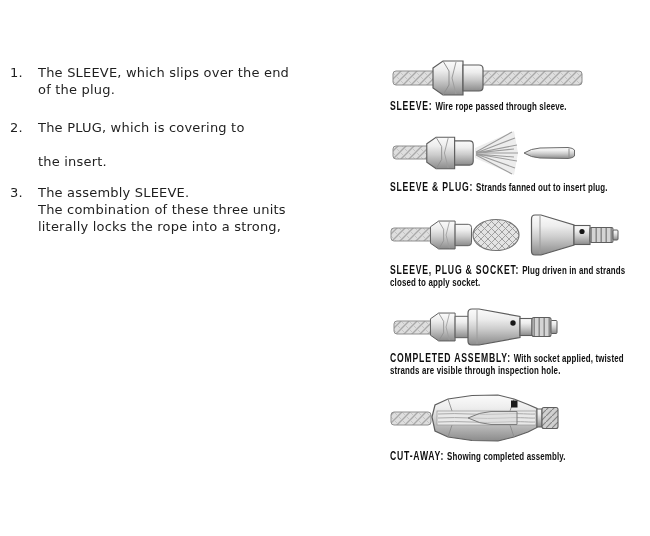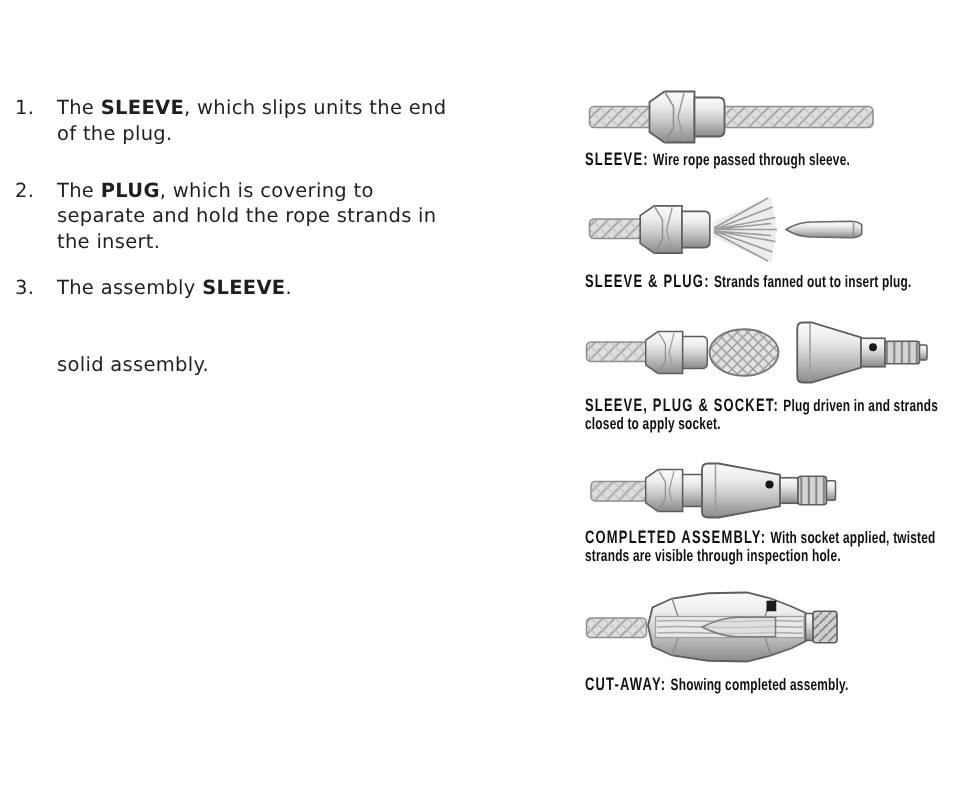--- a/index.html
+++ b/index.html
@@ -12,21 +12,21 @@
   
   .list-item {
     position:absolute; left:10px; width:330px;
     color:#1f1f1f; font-size:13px; line-height:17px; letter-spacing:0.2px;
   }
   .item-1 { top:64px; }
   .item-2 { top:119px; }
   .item-3 { top:184px; }
   .item-num { position:absolute; left:0; top:0; }
   .item-body { margin-left:28px; }
-  .kw { font-weight:bold; }
+  .kw { font-weight:normal; }
 
   
   .figure { position:absolute; }
   .fig1 { left:392px; top:56px; }
   .fig2 { left:392px; top:128px; }
   .fig3 { left:390px; top:211px; }
   .fig4 { left:393px; top:305px; }
   .fig5 { left:390px; top:392px; }
 
   .caption {
@@ -96,41 +96,40 @@
   </defs>
 </svg>
 
 <div class="page">
 
   <section>
 
     <div class="list-item item-1">
       <span class="item-num">1.</span>
       <div class="item-body">
-        <span>The </span><span class="kw">SLEEVE</span><span>, which slips units the end</span><br>
+        <span>The </span><span class="kw">SLEEVE</span><span>, which slips over the end</span><br>
         <span>of the plug.</span>
       </div>
     </div>
 
     <div class="list-item item-2">
       <span class="item-num">2.</span>
       <div class="item-body">
         <span>The </span><span class="kw">PLUG</span><span>, which is covering to</span><br>
-        <span>separate and hold the rope strands in</span><br>
+        <br>
         <span>the insert.</span>
       </div>
     </div>
 
     <div class="list-item item-3">
       <span class="item-num">3.</span>
       <div class="item-body">
         <span>The assembly </span><span class="kw">SLEEVE</span><span>.</span><br>
-        <br>
-        <br>
-        <span>solid assembly.</span>
+        <span>The combination of these three units</span><br>
+        <span>literally locks the rope into a strong,</span><br>
       </div>
     </div>
 
   </section>
 
   <section>
 
     <svg class="figure fig1" width="192" height="44" viewBox="0 0 192 44">
       <g>
         <rect x="1" y="15" width="189" height="14" rx="3" fill="url(#ropePat)" stroke="#8f8f8f" stroke-width="1"></rect>

